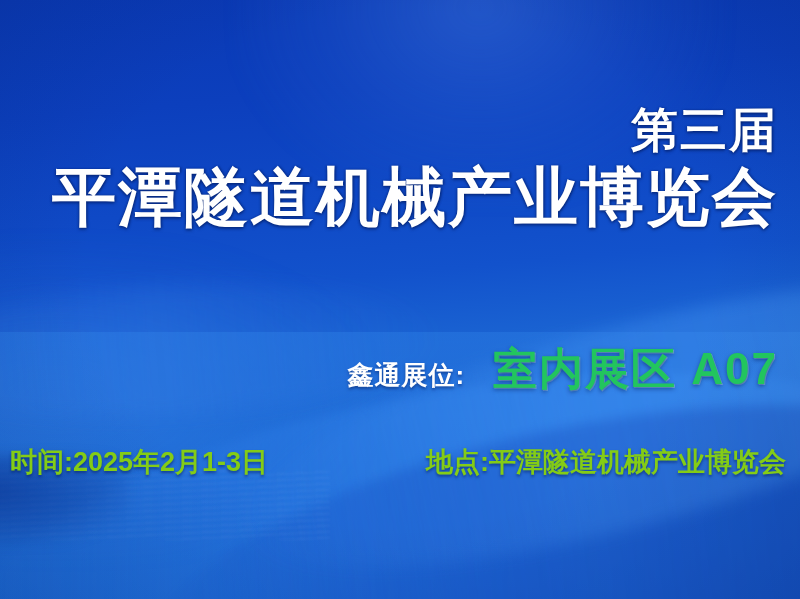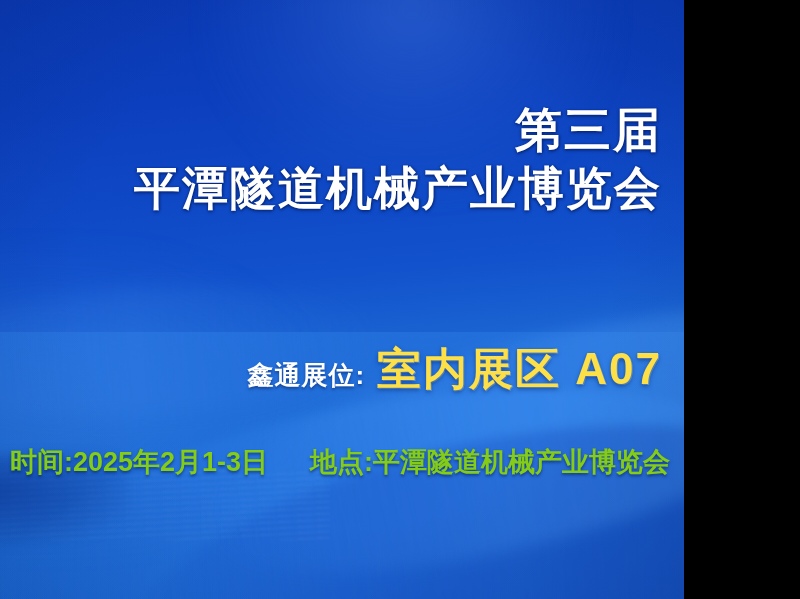--- a/index.html
+++ b/index.html
@@ -2,21 +2,21 @@
 <html><head>
 <meta charset="utf-8">
 <style>
   html, body {
     margin: 0;
     padding: 0;
     background: #000;
   }
   #poster {
     position: relative;
-    width: 684px;
+    width: 800px;
     height: 599px;
     overflow: hidden;
     font-family: "Liberation Sans", "DejaVu Sans", sans-serif;
     background: #0c3fbd;
   }
 
   
   .bg-base {
     position: absolute;
     inset: 0;
@@ -177,41 +177,41 @@
     font-weight: bold;
     letter-spacing: 2px;
     line-height: 1.0;
     white-space: nowrap;
     text-shadow:
        0 2px 3px rgba(3,25,90,0.55),
        2px 0 2px rgba(3,25,90,0.35),
       -1px 0 2px rgba(3,25,90,0.30);
   }
   .title-line-1 { font-size: 47px; margin-bottom: 12px; }
-  .title-line-2 { font-size: 46px; margin-bottom: 10px; }
+  .title-line-2 { font-size: 64px; margin-bottom: 10px; }
   .title-line-3 { font-size: 50px; }
 
   .booth-row {
     position: absolute;
     right: 22px;
     top: 340px;
     display: flex;
     align-items: baseline;
-    gap: 12px;
+    gap: 28px;
     white-space: nowrap;
   }
   .booth-label {
     color: #ffffff;
     font-size: 26px;
     font-weight: bold;
     letter-spacing: 1px;
     text-shadow: 0 2px 3px rgba(3,25,90,0.5);
   }
   .booth-value {
-    color: #fde047;
+    color: #22c55e;
     font-size: 44px;
     font-weight: bold;
     letter-spacing: 2px;
     text-shadow:
        0 2px 4px rgba(5,30,95,0.55),
        1px 1px 0 rgba(255,255,200,0.35);
   }
 
   .footer-row {
     position: absolute;

